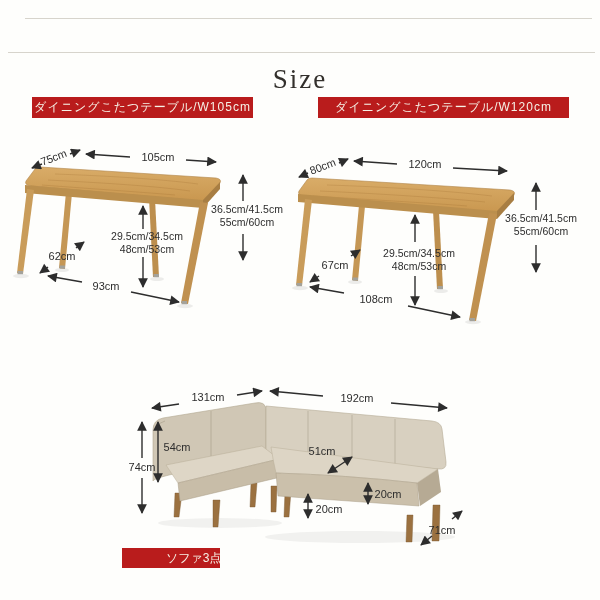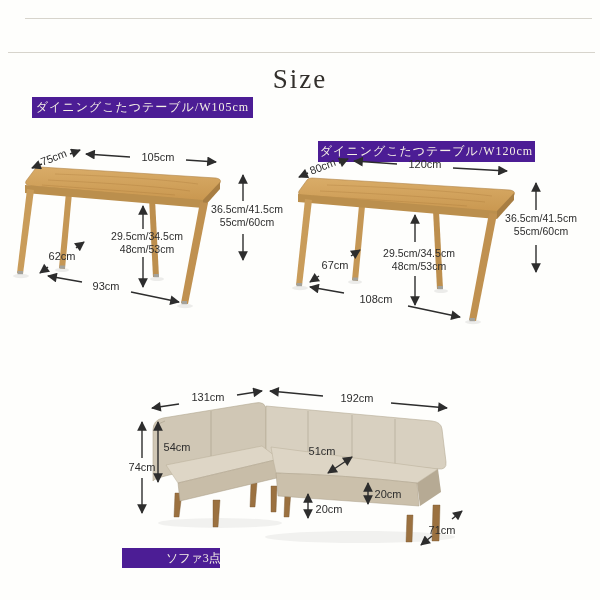--- a/index.html
+++ b/index.html
@@ -7,25 +7,25 @@
   body { background:#ffffff; font-family:"Liberation Sans", sans-serif; }
   .page { position:relative; width:600px; height:600px; background:#fefefc; overflow:hidden; }
 
   .hline { position:absolute; height:1px; background:#d7d4cc; }
   .hline.top { left:25px; right:8px; top:18px; }
   .hline.bottom { left:8px; right:5px; top:52px; }
   .page-title { position:absolute; top:21px; left:0; width:600px; text-align:center;
       font-family:"Liberation Serif","DejaVu Serif",serif; font-size:27px; line-height:28px;
       letter-spacing:2px; color:#33302c;margin-top:44px; }
 
-  .plabel { position:absolute; background:#4c1d95; color:#f6f1e6;
-      font-family:Liberation Serif, serif; font-size:12px; letter-spacing:1px;
+  .plabel { position:absolute; background:#b91c1c; color:#f6f1e6;
+      font-family:Liberation Sans, sans-serif; font-size:12px; letter-spacing:1px;
       text-align:center; height:21px; line-height:21px; white-space:nowrap; overflow:hidden; }
   .plabel.t1 { left:32px; top:97px; width:221px; }
-  .plabel.t2 { left:318px; top:97px; width:217px;margin-top:44px; }
+  .plabel.t2 { left:318px; top:97px; width:251px; }
   .plabel.sofa { left:122px; top:548px; width:98px; height:20px; line-height:20px; letter-spacing:0;padding-left:44px; }
 
   svg.fig { position:absolute; overflow:visible; }
   #fig-t1 { left:10px; top:130px; }
   #fig-t2 { left:295px; top:130px; }
   #fig-sofa { left:95px; top:365px; }
 
   .dim { font-family:"Liberation Sans",sans-serif; font-size:11px; fill:#2d2d2d; }
   .dimS { font-size:10.5px; }
   .aline { stroke:#2d2d2d; stroke-width:1.4; fill:none; }

